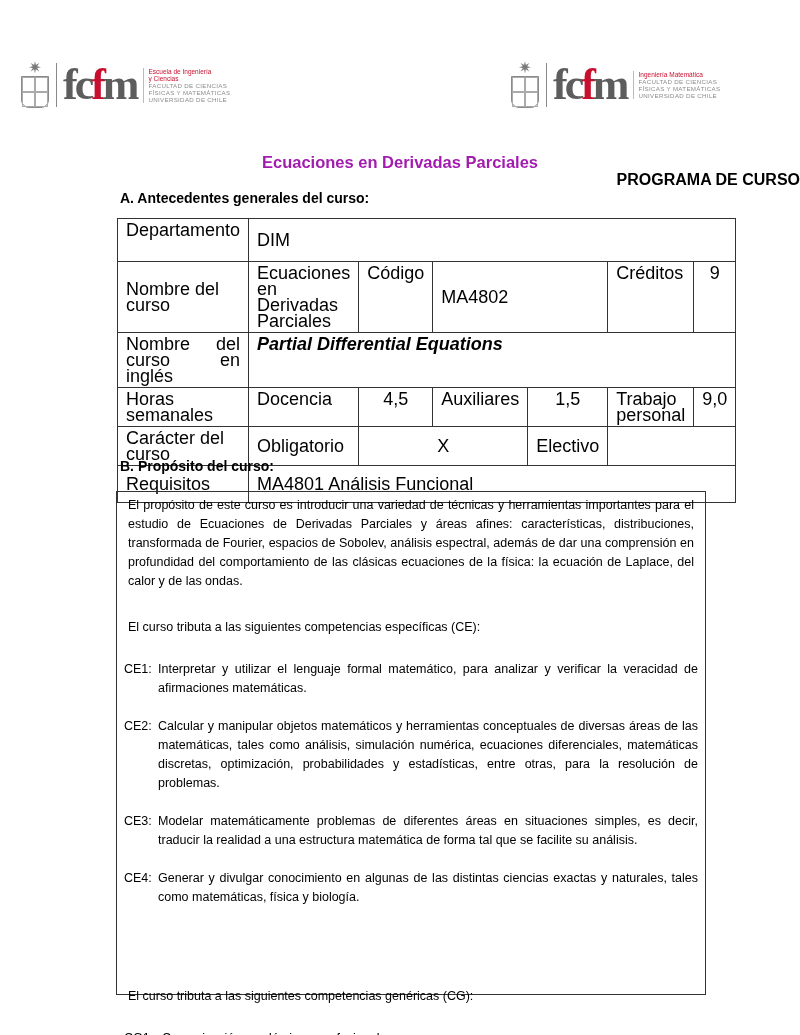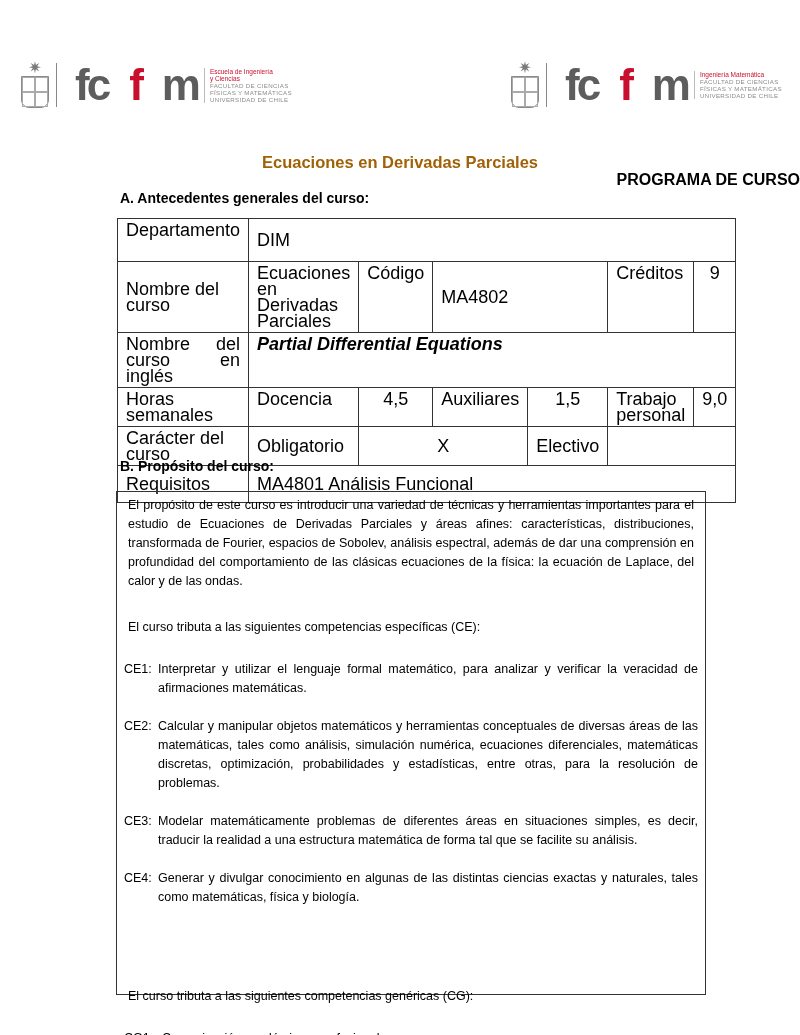--- a/index.html
+++ b/index.html
@@ -6,29 +6,29 @@
   body { width: 800px; height: 1035px; position: relative; overflow: hidden;
          font-family: "Liberation Sans", sans-serif; color: #000; }
   .logo { position: absolute; top: 58px; height: 54px; display: flex; align-items: center; }
   .logo-left { left: 20px; }
   .logo-right { left: 510px; }
   .crest { width: 30px; height: 50px; display: flex; flex-direction: column; align-items: center; margin-right: 6px; }
   .crest .sun { font-size: 16px; color: #7a7a7a; line-height: 16px; }
   .crest .shield { width: 26px; height: 30px; border: 1.5px solid #8a8a8a; border-radius: 0 0 8px 8px;
                    display: grid; grid-template-columns: 1fr 1fr; grid-template-rows: 1fr 1fr; }
   .crest .shield span { border: 0.5px solid #aaa; }
-  .wordmark { font-family: Liberation Sans, sans-serif; font-size: 44px; font-weight: bold; letter-spacing: -3px;
-              color: #5d5d5d; line-height: 44px; padding-left: 18px; border-left: 1.5px solid #888; display: flex; gap: 21px; }
+  .wordmark { font-family: Liberation Serif, serif; font-size: 44px; font-weight: bold; letter-spacing: -3px;
+              color: #5d5d5d; line-height: 44px; padding-left: 6px; border-left: 1.5px solid #888; display: flex; }
   .wordmark .f { color: #c8102e; }
   .logo-text { margin-left: 6px; padding-left: 5px; border-left: 1px solid #bbb; font-size: 6.2px; line-height: 7px; color: #8c8c8c; }
   .logo-text .red { color: #c8102e; font-size: 6.5px; }
   .logo-text .caps { text-transform: uppercase; letter-spacing: 0.3px; }
 
   .title { position: absolute; top: 131px; left: 0; width: 800px; text-align: right; font-size: 16px; font-weight: bold; margin-top: 40px; }
-  .subtitle { position: absolute; top: 153px; left: 0; width: 800px; text-align: center; font-size: 16.5px; font-weight: bold; color: #a16207; }
+  .subtitle { position: absolute; top: 153px; left: 0; width: 800px; text-align: center; font-size: 16.5px; font-weight: bold; color: #a21caf; }
   .section-heading { position: absolute; left: 120px; font-size: 14px; font-weight: bold; }
   #secA { top: 190px; }
   #secB { top: 458px; }
 
   table.info { position: absolute; top: 218px; left: 117px; width: 588px; border-collapse: collapse; font-size: 18px; }
   table.info td { border: 1px solid #333; padding: 3px 8px; vertical-align: top; line-height: 16px; }
   table.info td.lbl { width: 119px; }
   .mid { vertical-align: middle !important; margin-left: 16px; }
   .center { text-align: center; }
   .italic { font-style: italic; font-weight: bold; }

